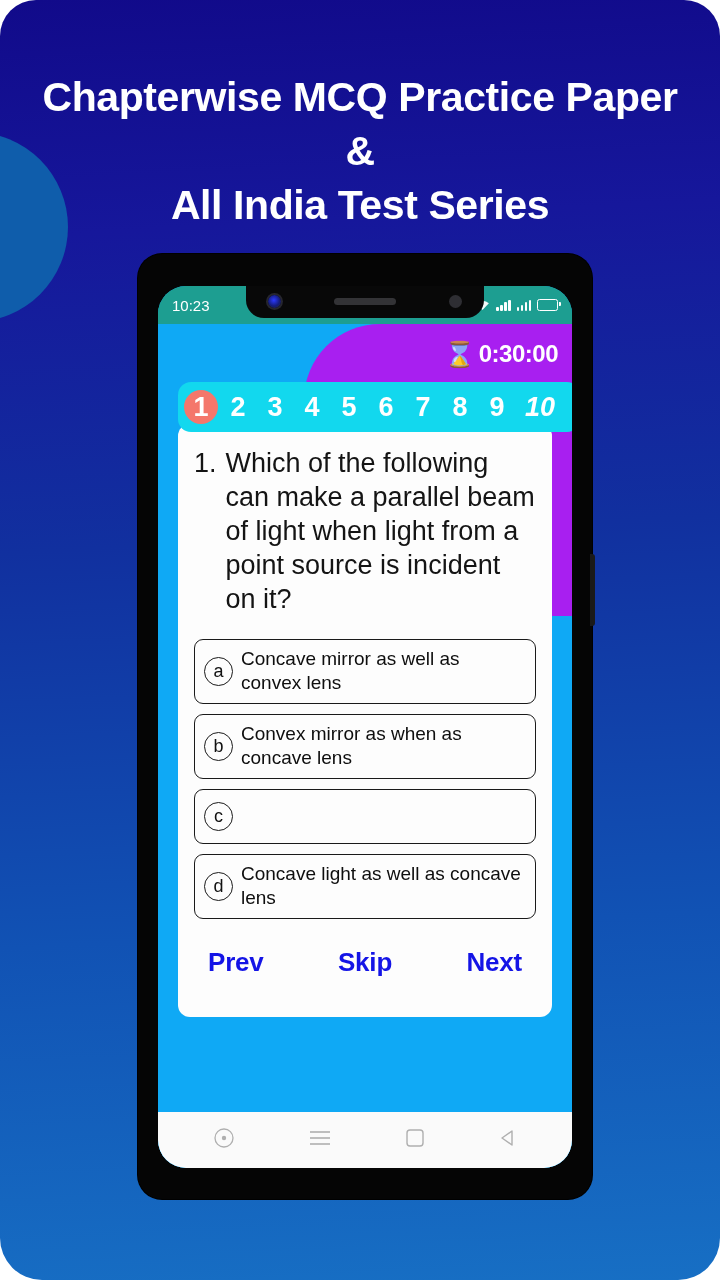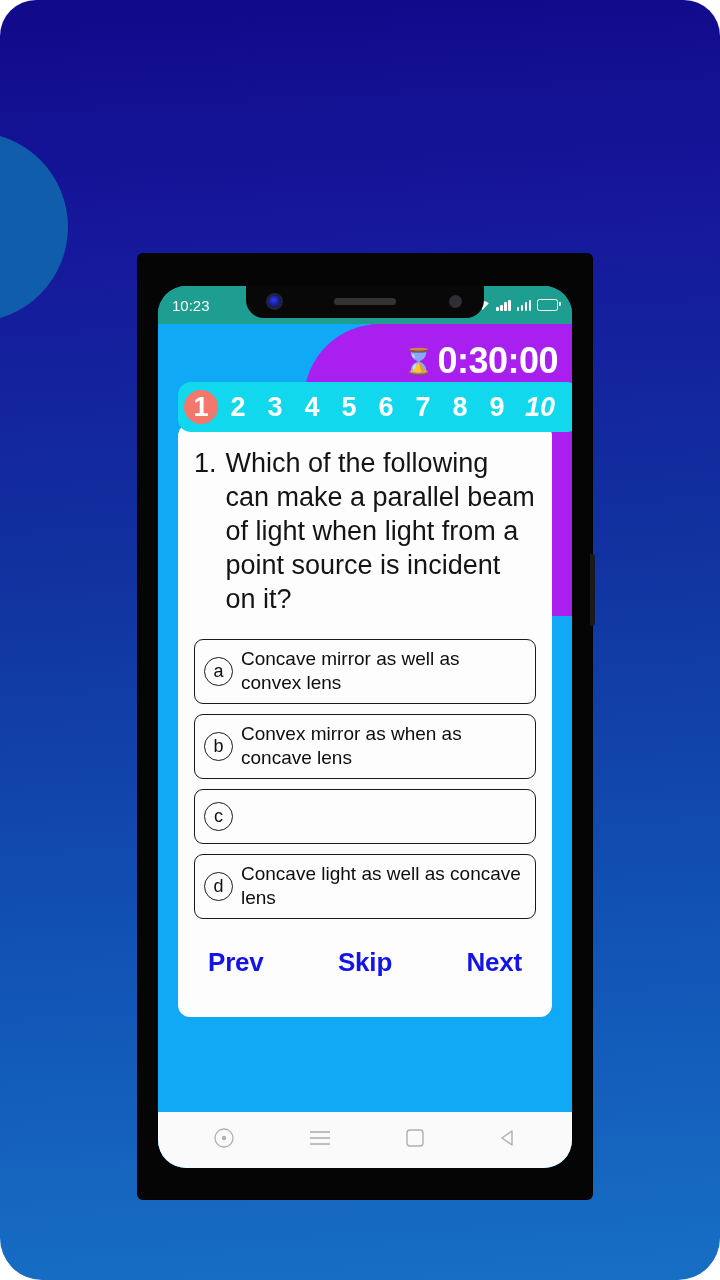--- a/index.html
+++ b/index.html
@@ -50,21 +50,21 @@
   }
 
   
   #phone {
     position: absolute;
     left: 138px;
     top: 254px;
     width: 454px;
     height: 945px;
     background: #050505;
-    border-radius: 5px;
+    border-radius: 24px;
     box-shadow: 0 0 0 1px #000;
   }
   #power-btn {
     position: absolute;
     right: -3px;
     top: 300px;
     width: 5px;
     height: 72px;
     background: #1a1a1a;
     border-radius: 0 3px 3px 0;
@@ -161,21 +161,21 @@
     right: 14px;
     top: 16px;
     display: flex;
     align-items: center;
     gap: 3px;
     z-index: 10;
   }
   #hourglass { font-size: 25px; line-height: 1; }
   #timer-text {
     color: #ffffff;
-    font-size: 36px;
+    font-size: 24px;
     font-weight: bold;
     letter-spacing: -0.5px;
   }
 
   
   #qnav {
     position: absolute;
     left: 20px;
     top: 58px;
     right: -8px;
@@ -287,20 +287,23 @@
   }
   .navicon { opacity: .45; }
 </style>
 </head>
 <body>
 
 <div id="promo">
 
   <div id="deco-circle"></div>
 
+  <div id="headline">Chapterwise MCQ Practice Paper
+&amp;
+All India Test Series</div>
 
   <div id="phone">
     <div id="power-btn"></div>
 
     <div id="screen">
 
       <div id="notch">
         <div id="cam-lens"></div>
         <div id="speaker"></div>
         <div id="sensor"></div>

